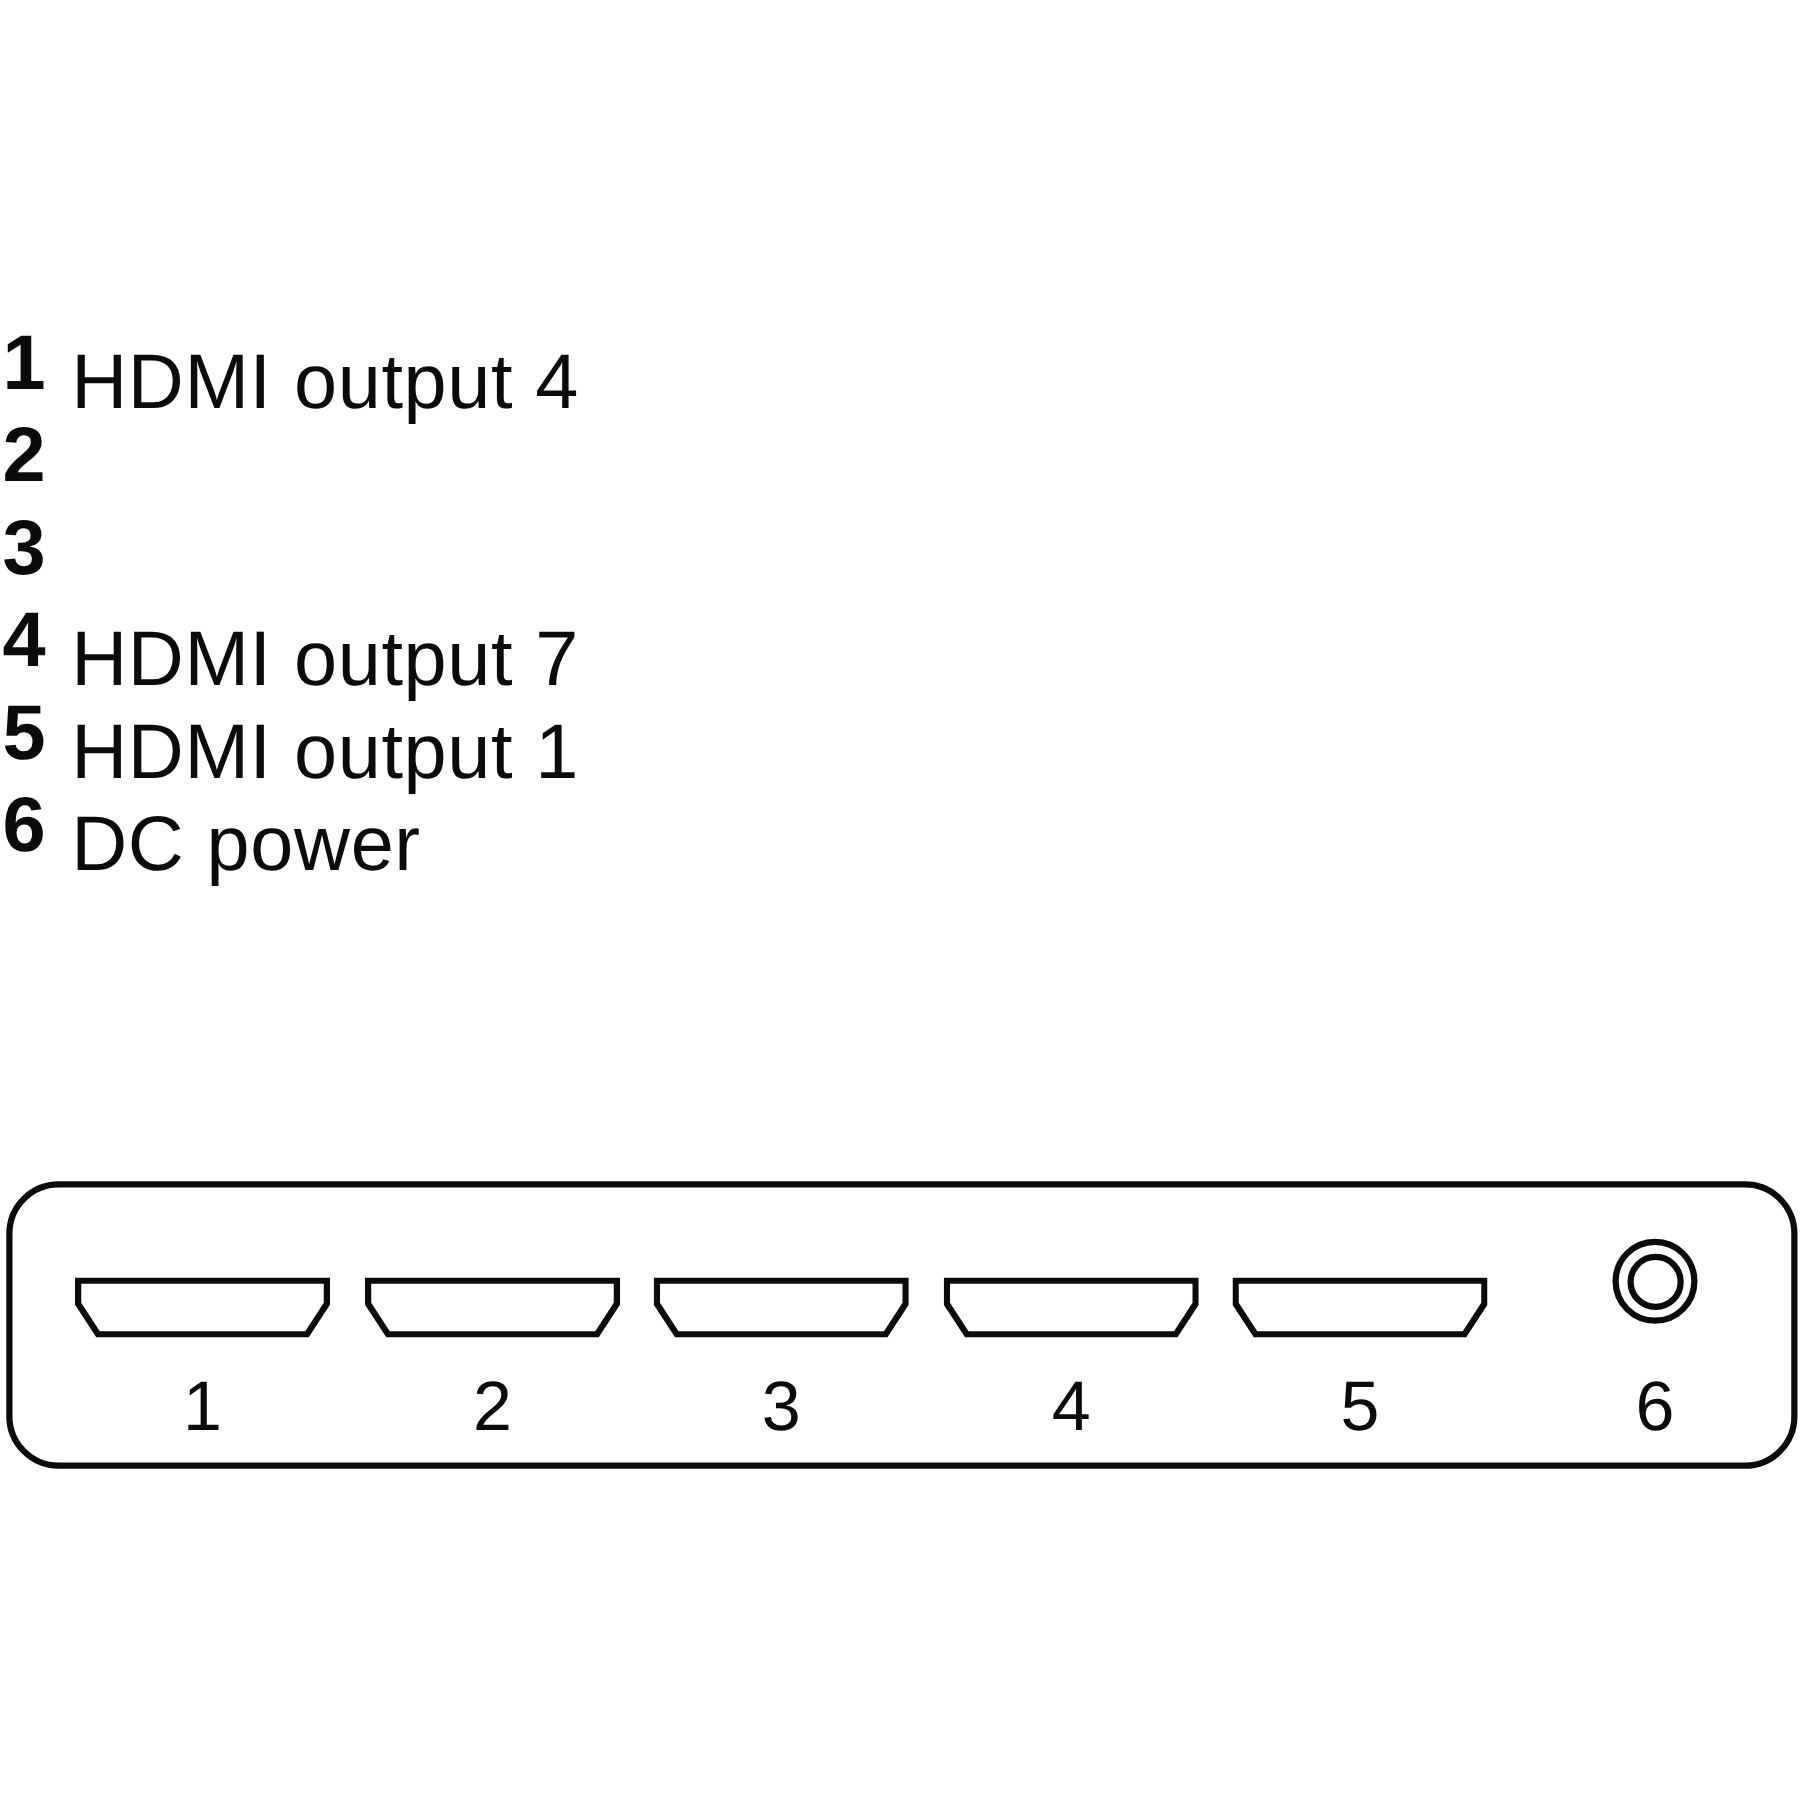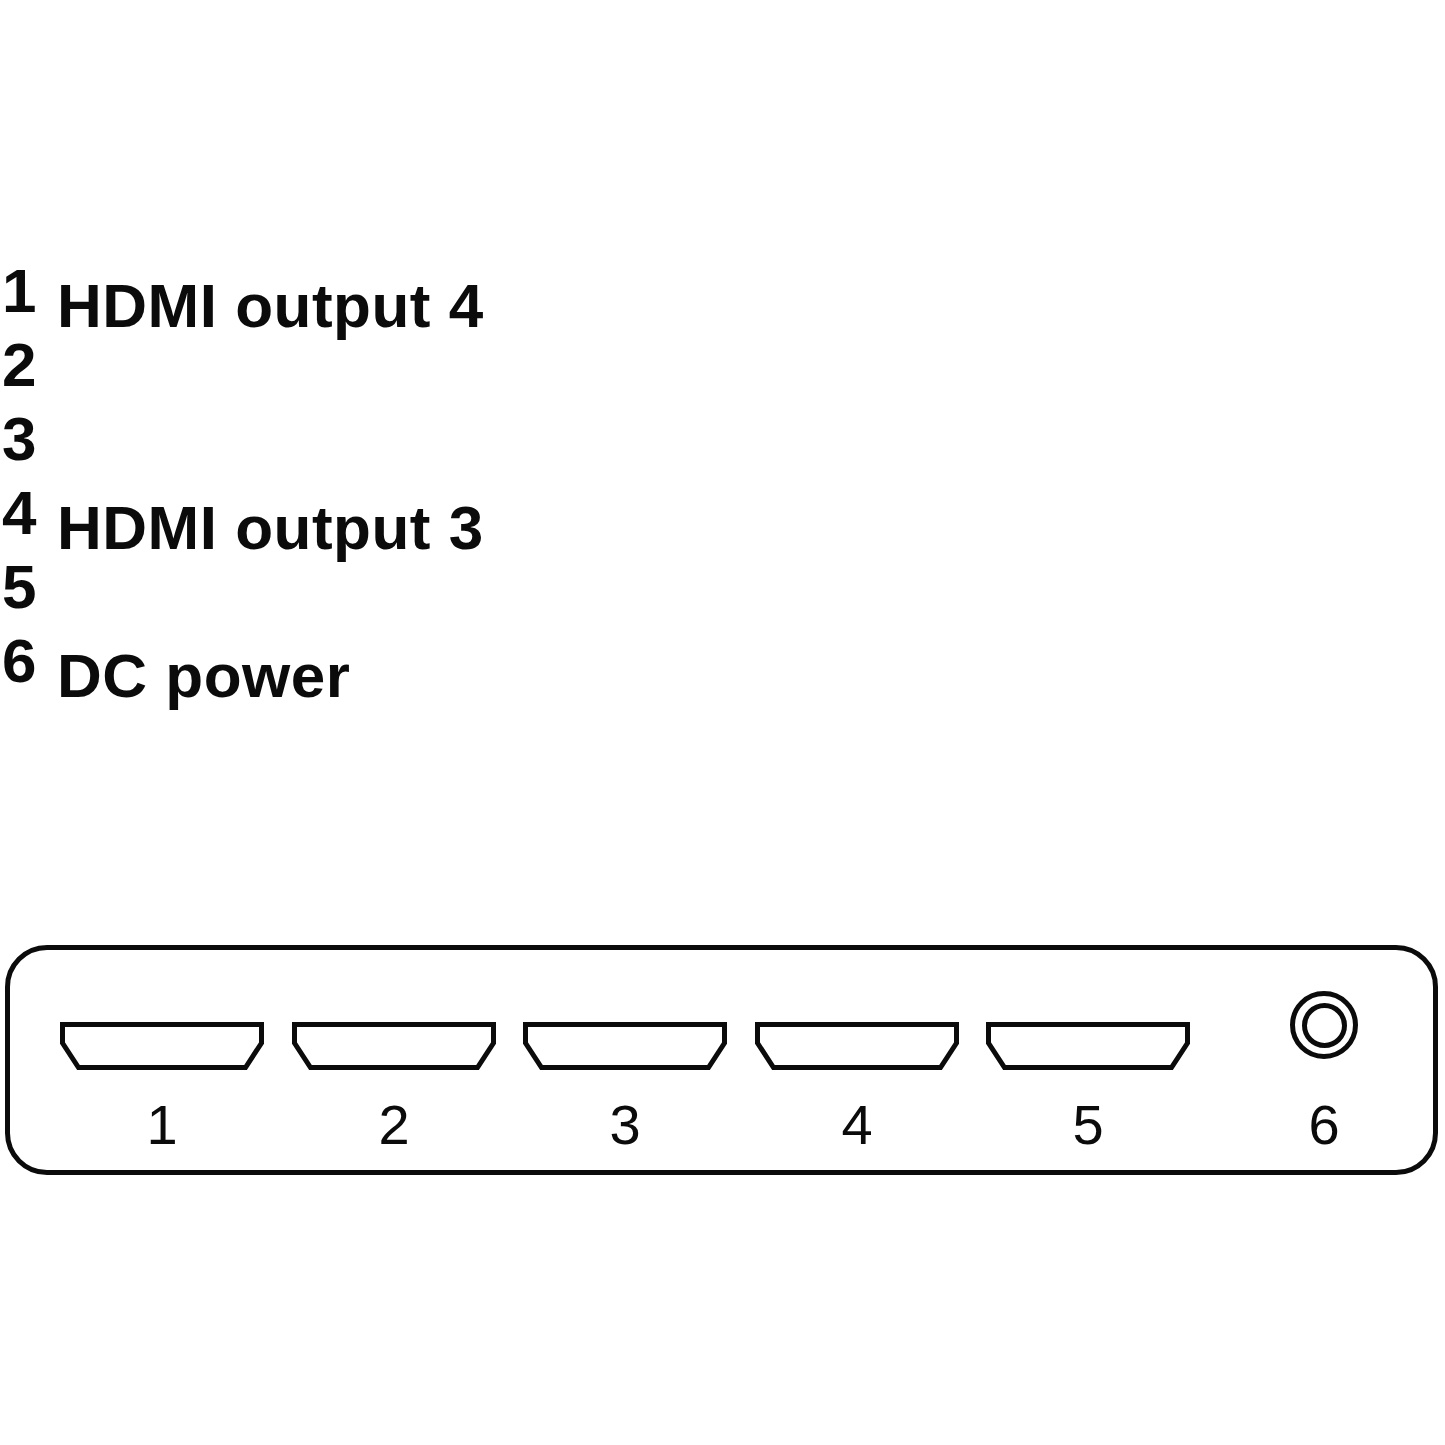--- a/index.html
+++ b/index.html
@@ -29,21 +29,21 @@
     font-size: 62px;
     color: var(--line-color, #0b0b0b);
     white-space: nowrap;
   }
   .legend-num {
     font-weight: 800;
     width: 55px;
     flex: 0 0 55px;
   }
   .legend-label {
-    font-weight: 700;
+    font-weight: 400;
     letter-spacing: 0.5px;
     margin-top: 31px;
   }
 
   
   .panel {
     position: absolute;
     box-sizing: border-box;
     left: 5px;
     top: 945px;
@@ -117,24 +117,25 @@
       <span class="legend-label">HDMI output 4</span>
     </div>
     <div class="legend-row">
       <span class="legend-num">2</span>
     </div>
     <div class="legend-row">
       <span class="legend-num">3</span>
     </div>
     <div class="legend-row">
       <span class="legend-num">4</span>
-      <span class="legend-label">HDMI output 3</span>
+      <span class="legend-label">HDMI output 7</span>
     </div>
     <div class="legend-row">
       <span class="legend-num">5</span>
+      <span class="legend-label">HDMI output 1</span>
     </div>
     <div class="legend-row">
       <span class="legend-num">6</span>
       <span class="legend-label">DC power</span>
     </div>
   </div>
 
   <div class="panel"></div>
 
   <div class="port p1">

